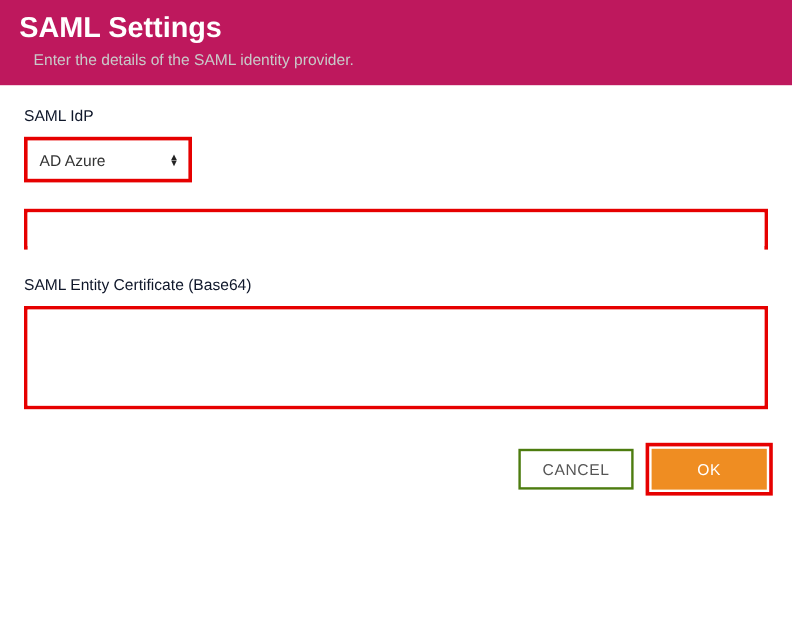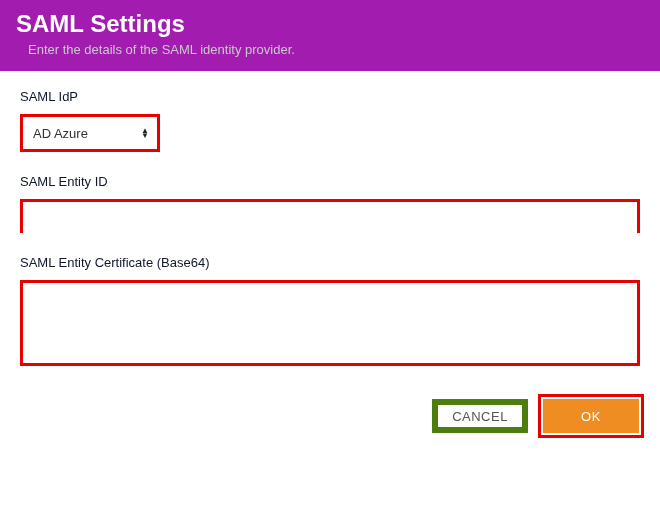--- a/index.html
+++ b/index.html
@@ -9,21 +9,21 @@
     }
     body {
       font-family: "Segoe UI", Arial, sans-serif;
       width: 660px;
       height: 523px;
       background: #fff;
       font-size: 14px;
       color: #555;
     }
     .header {
-      background: #a21caf;
+      background: #be185d;
       color: #fff;
       padding: 10px 16px 14px 16px;
     }
     .header h1 {
       font-size: 24px;
       font-weight: 600;
       margin-bottom: 4px;
       color: #fff;
     }
     .header .subtitle {
@@ -106,21 +106,21 @@
       font-size: 13px;
       cursor: pointer;
       display: flex;
       align-items: center;
       justify-content: center;
       letter-spacing: 0.5px;
     }
     .btn-cancel {
       background: #fff;
       color: #555;
-      border: 6px solid #4d7c0f;
+      border: 2px solid #4d7c0f;
     }
     .btn-ok-wrap {
       border: 3px solid #e60000;
       padding: 2px;
     }
     .btn-ok {
       background: #ef8d22;
       color: #fff;
       border: none;
       min-width: 96px;
@@ -142,21 +142,20 @@
       <span>AD Azure</span>
       <span class="caret">
         <span>▲</span>
           <span>▼</span>
       </span>
     </div>
   </div>
 
 
   <div class="field-group">
-    <label class="field-label">SAML Entity ID</label>
     <div class="text-input-wrap highlighted">
       <input type="text" class="text-input" value="" style="">
     </div>
   </div>
 
   <div class="field-group" style="margin-bottom:10px;">
     <label class="field-label">SAML Entity Certificate (Base64)</label>
     <div class="textarea-wrap highlighted">
       <textarea class="textarea" style=""></textarea>
     </div>

